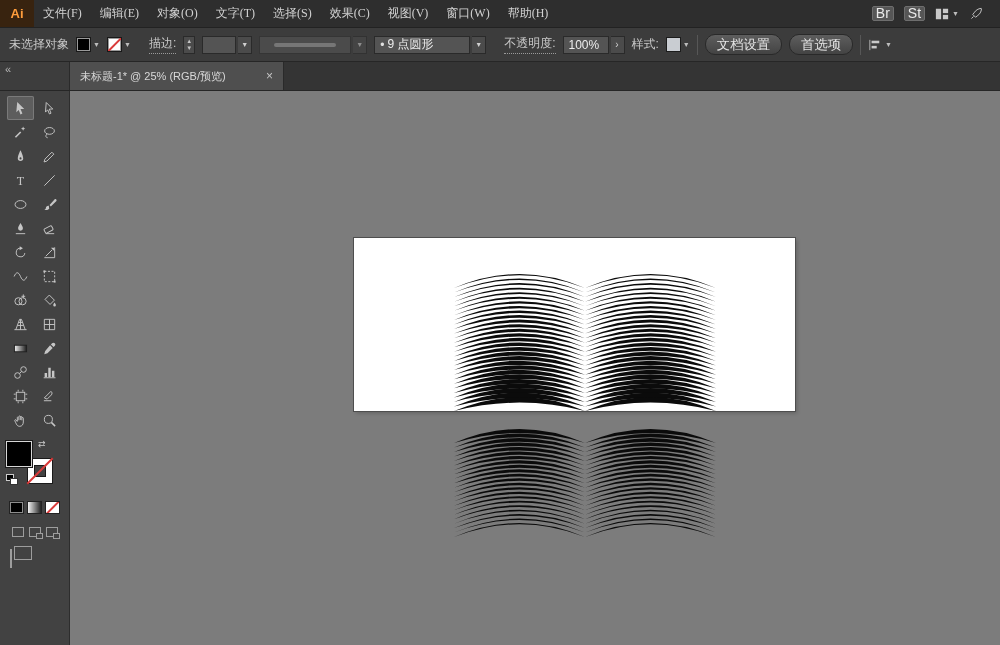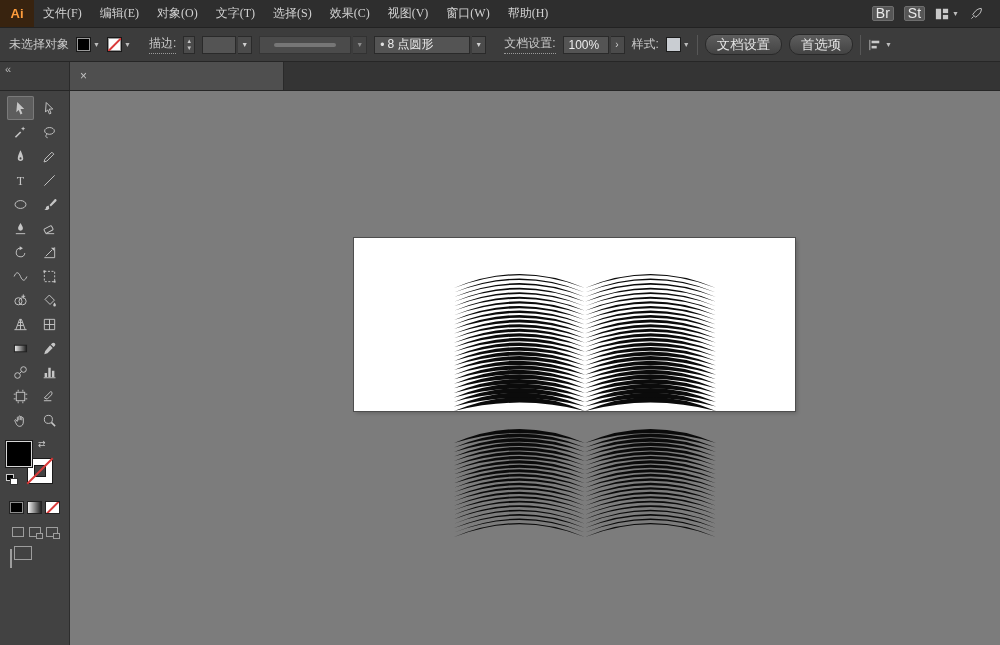--- a/index.html
+++ b/index.html
@@ -137,26 +137,26 @@
   <span class="combo">
     <span class="profile">
         <span class="bar"></span>
       </span>
     <span class="ddbtn" style="opacity:.55">▼</span>
   </span>
 
   <span class="combo">
     <span class="field" style="width:96px">
       <span class="bullet">•</span>
-      <span>8 点圆形</span>
+      <span>9 点圆形</span>
     </span>
     <span class="ddbtn">▼</span>
   </span>
 
-  <span class="dotted">文档设置:</span>
+  <span class="dotted">不透明度:</span>
   <span class="combo">
     <span class="field" style="width:46px">100%</span>
     <span class="ddbtn" style="font-size:10px">›</span>
   </span>
 
   <span>样式:</span>
   <span class="combo">
     <span class="stylesw"></span>
     <span class="chev">▼</span>
   </span>
@@ -174,20 +174,21 @@
       </svg>
     <span class="chev">▼</span>
   </span>
 </div>
 
 <div class="tabstrip">
   <div class="strip-left">
     <span class="collapse">«</span>
   </div>
   <div class="doc-tab">
+    <span class="title">未标题-1* @ 25% (RGB/预览)</span>
     <span class="tab-close">×</span>
   </div>
 </div>
 
 <div class="main">
 
   <div class="toolbar">
     <div id="tool-rows">
         <div class="tool-row">
           <div class="tool active">

